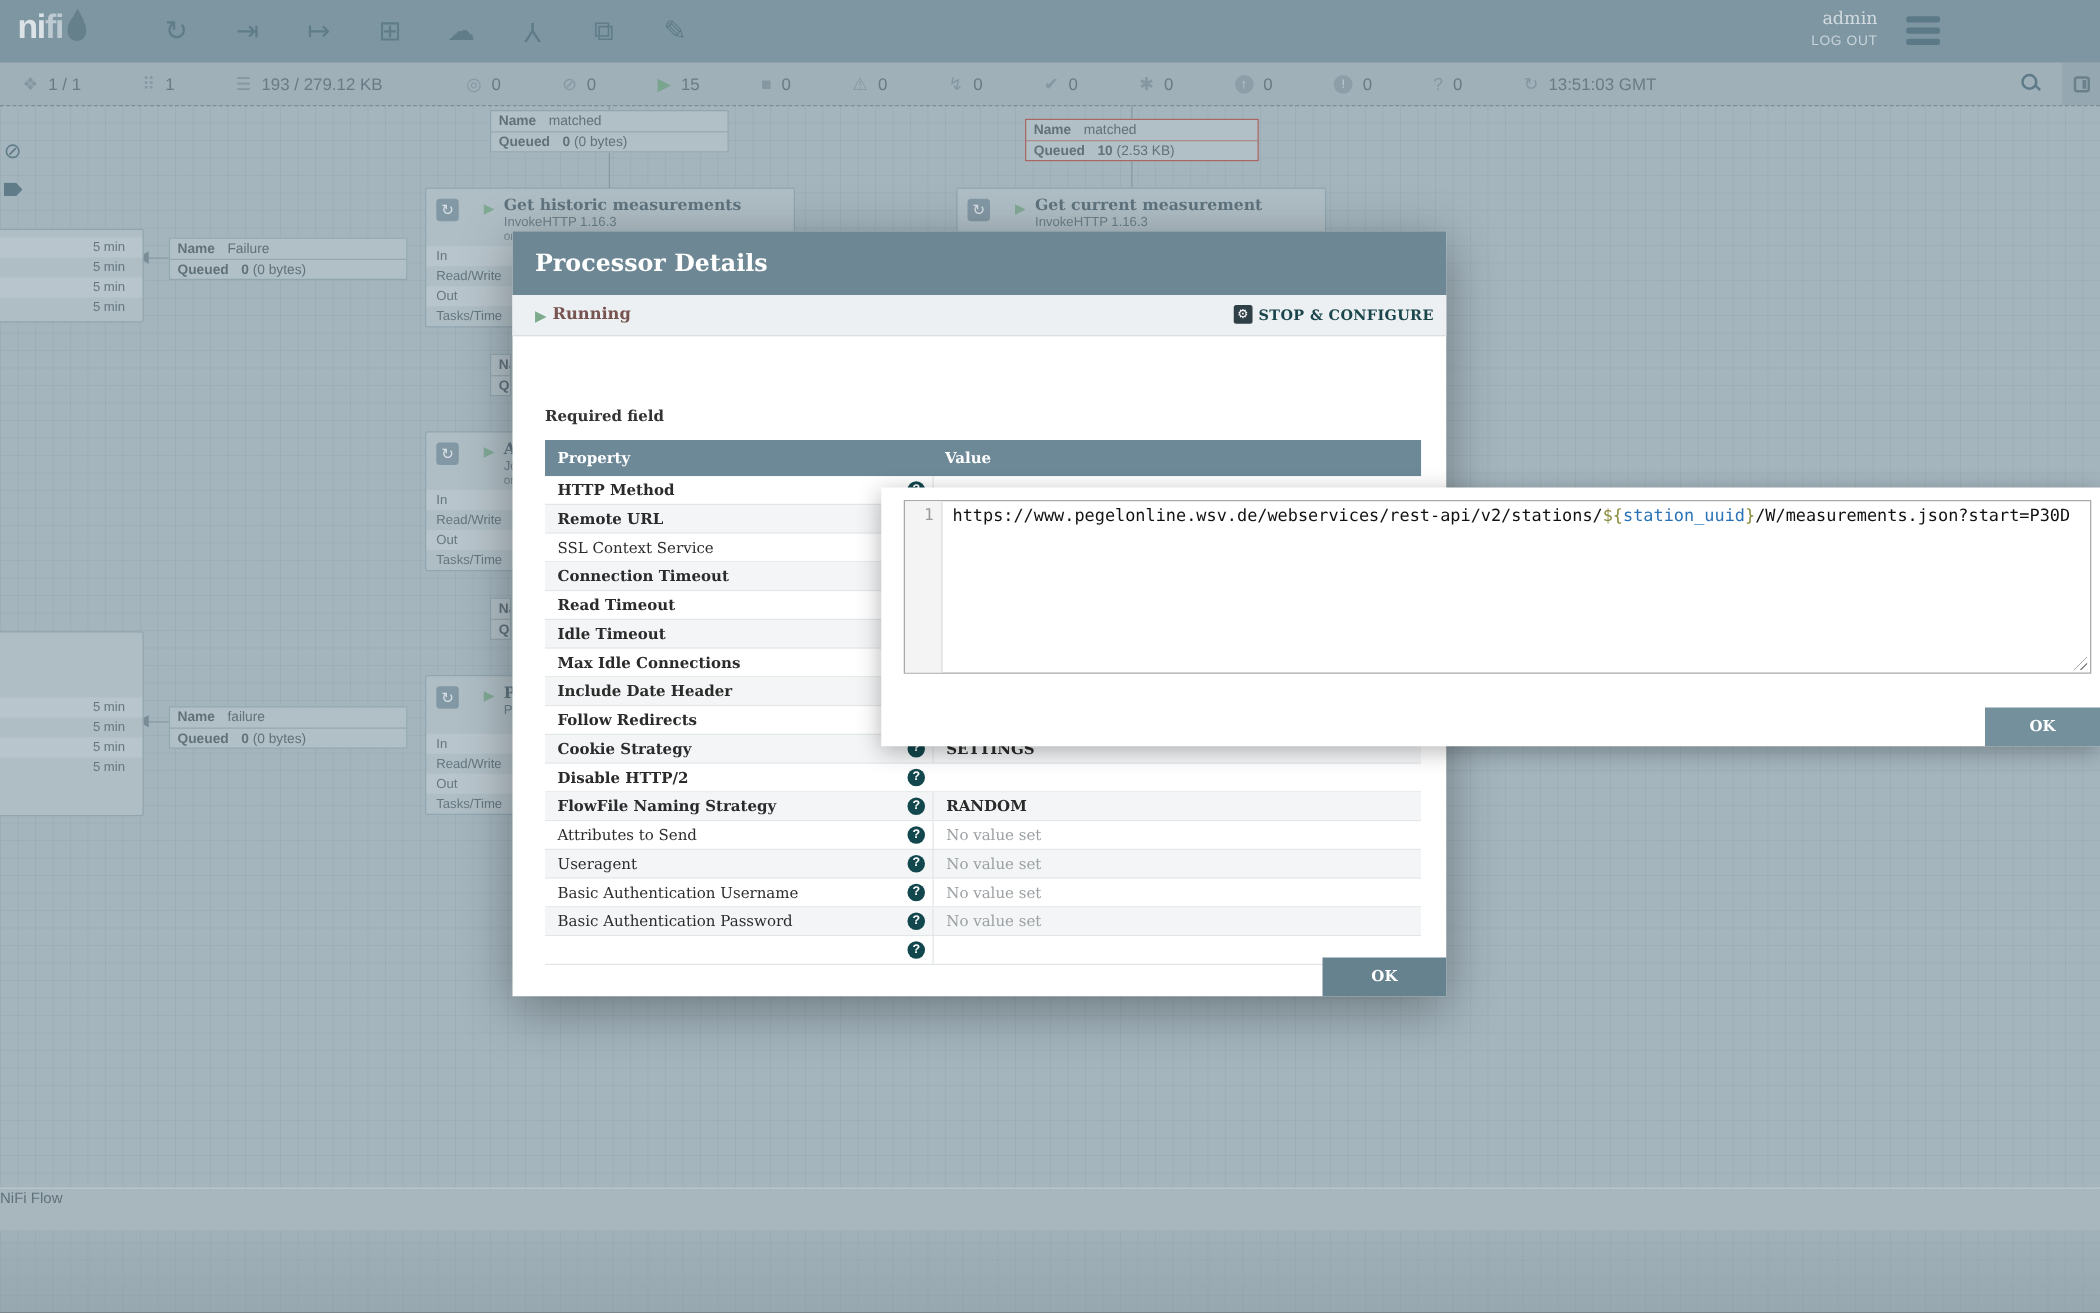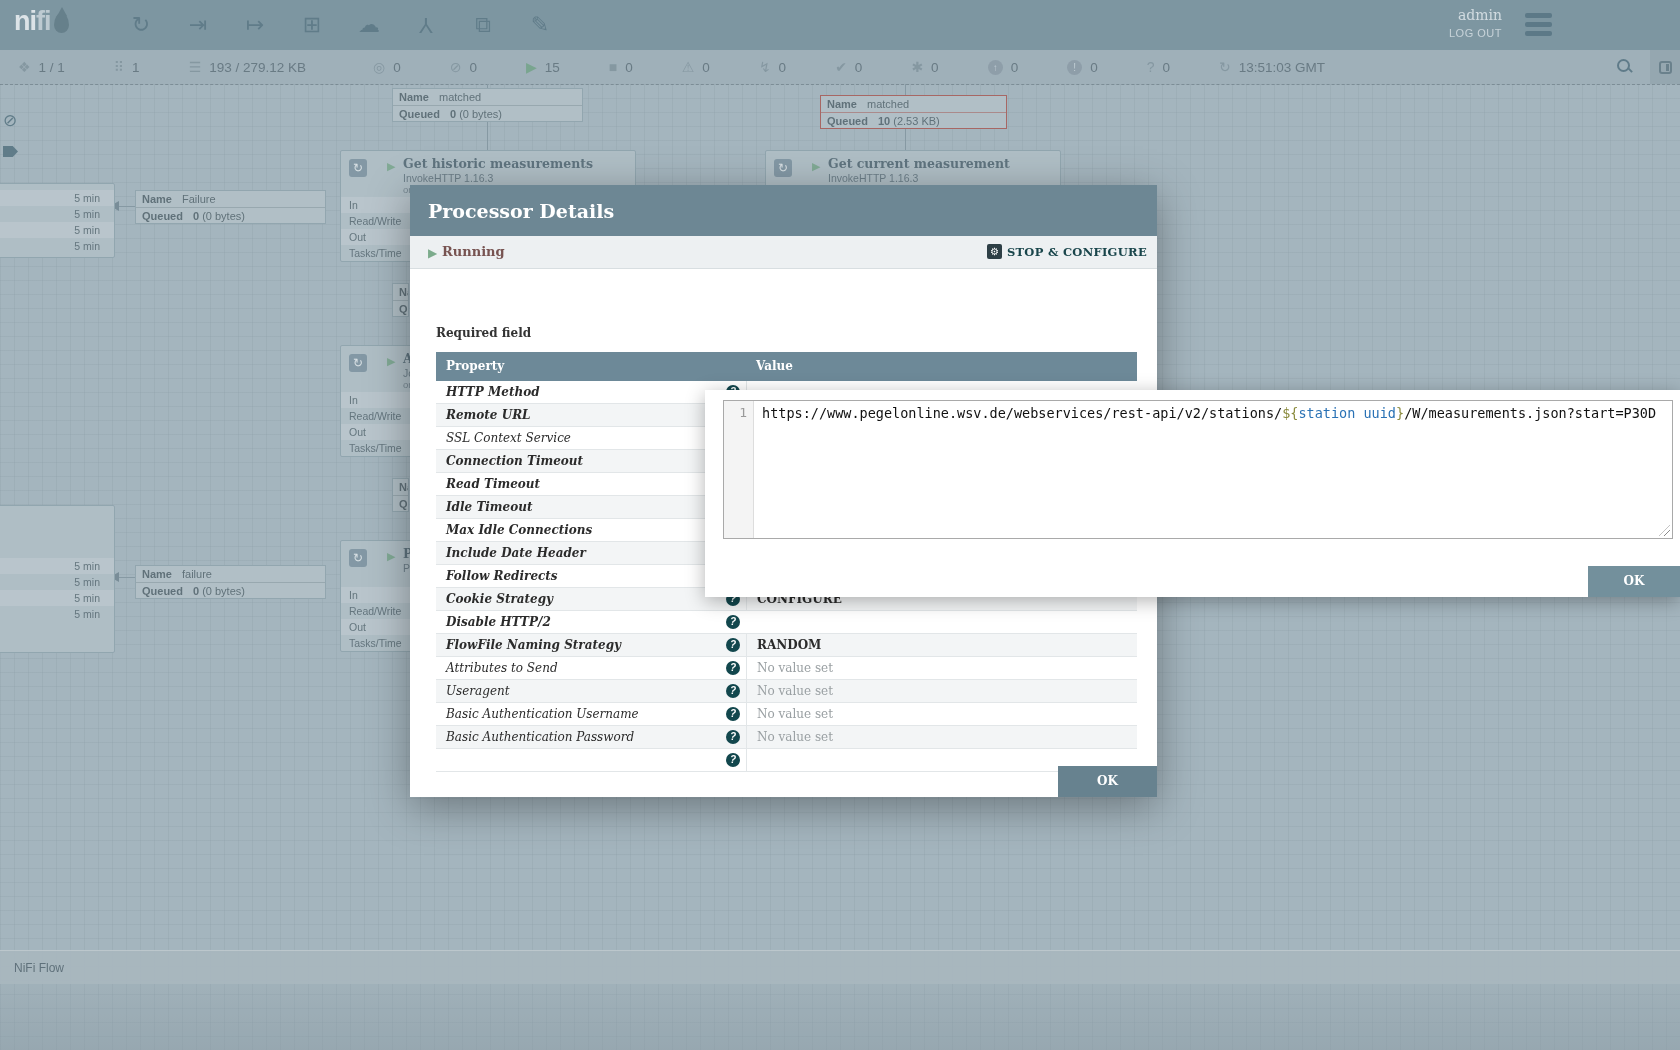--- a/index.html
+++ b/index.html
@@ -60,21 +60,21 @@
   .proc .psub2 { position:absolute; left:62px; top:33px; font-size:9.5px; color:#6b7e88; white-space:nowrap; }
   .proc .prows { position:absolute; left:0; top:46px; right:0; }
   .proc .prows .sr { height:16px; line-height:16px; padding:0 8px; font-size:10.5px; color:#54676f; }
   .proc .prows .sr:nth-child(odd) { background:rgba(255,255,255,.16); }
   .statbox { position:absolute; left:-181px; width:296px; background:#b4c3ca; border:1px solid #8ea4ae; border-radius:2px; z-index:2; }
   .statbox .sr { height:16px; line-height:16px; text-align:right; padding-right:14px; font-size:10.5px; color:#54676f; }
   .statbox .sr:nth-child(odd) { background:rgba(255,255,255,.16); }
   .edge-ico { position:absolute; z-index:2; color:#4f6f7d; }
   .tagicon { width:15px; height:11px; background:#4f6f7d; clip-path:polygon(0 0,65% 0,100% 50%,65% 100%,0 100%); }
 
-  .breadcrumb-bar { position:absolute; left:0; top:950px; width:1680px; height:34px; background:rgba(172,186,193,.9); border-top:1px solid rgba(255,255,255,.3); z-index:2; display:flex; align-items:center; padding-left:14px; }
+  .breadcrumb-bar { position:absolute; left:0; top:950px; width:1680px; height:34px; background:rgba(172,186,193,.9); border-top:1px solid rgba(255,255,255,.3); z-index:2; display:flex; }
   .breadcrumb-bar span { font-size:12px; color:#4e616b; cursor:pointer; }
   .bottom-shade { position:absolute; left:0; top:984px; width:1680px; height:66px; background:linear-gradient(rgba(140,156,166,.2), rgba(128,145,155,.45)); z-index:2; }
   .glass { position:absolute; left:0; top:0; width:1680px; height:1050px; background:rgba(160,173,181,.22); z-index:3; }
 
   
   .dialog { position:absolute; left:410px; top:185px; width:747px; height:612px; background:#fff; box-shadow:0 10px 40px rgba(0,0,0,.35); z-index:10; }
   .dhead { height:51px; background:#6d8794; display:flex; align-items:center; padding-left:18px; }
   .dhead .dtitle { font-family:"DejaVu Serif", serif; font-weight:bold; font-size:19px; color:#fff; }
   .dstatus { position:absolute; left:0; top:51px; width:100%; height:33px; background:#edf0f2; border-bottom:1px solid #d8dee1; }
   .runtri { position:absolute; left:18px; top:10px; color:#7cab8c; font-size:12px; }
@@ -85,21 +85,21 @@
   .dtabs { position:absolute; left:34px; top:96px; right:20px; height:32px; border-bottom:1px solid #ccd4d8; }
   .dtab { display:inline-block; height:31px; line-height:31px; padding:0 17px; margin-right:2px; background:#e7edef; border:1px solid #ccd4d8; border-bottom:none; font-family:"DejaVu Serif", serif; font-weight:bold; font-size:11.5px; color:#1b4f55; cursor:pointer; vertical-align:bottom; }
   .dtab.active { background:#fff; border:1px solid #14555b; height:32px; position:relative; z-index:1; }
   .dreq { position:absolute; left:26px; top:141px; font-family:"DejaVu Serif", serif; font-weight:bold; font-size:12px; color:#333; }
   .dtable { position:absolute; left:26px; top:167px; width:701px; height:445px; overflow:hidden; }
   .thead { height:29px; background:#6d8998; display:flex; color:#fff; font-family:"DejaVu Serif", serif; font-weight:bold; font-size:12px; }
   .thead .th1 { width:310px; padding-left:10px; line-height:29px; }
   .thead .th2 { flex:1; padding-left:10px; line-height:29px; }
   .prow { height:23px; display:flex; border-bottom:1px solid #e2e6e8; background:#fff; }
   .prow:nth-child(odd) { background:#f3f5f6; }
-  .pname { width:310px; position:relative; padding-left:10px; line-height:22px; font-family:"DejaVu Serif", serif; font-size:12px; color:#2b2b2b; white-space:nowrap; overflow:hidden;font-style:italic; }
+  .pname { width:310px; position:relative; padding-left:10px; line-height:22px; font-family:"DejaVu Serif", serif; font-size:12px; color:#2b2b2b; white-space:nowrap; overflow:hidden; }
   .prow.req .pname { font-weight:bold; }
   .help { position:absolute; right:6px; top:4px; width:14px; height:14px; border-radius:50%; background:#12474d; color:#fff; font-family:"Liberation Sans", sans-serif; font-size:10px; font-weight:bold; line-height:14px; text-align:center; cursor:pointer; }
   .pval { flex:1; border-left:1px solid #e2e6e8; padding-left:10px; line-height:22px; font-family:"DejaVu Serif", serif; font-size:12px; color:#333; white-space:nowrap; overflow:hidden; }
   .pval.v-bold { font-weight:bold; color:#2b2b2b; }
   .pval.v-unset { color:#9aa0a3; }
   .dok { position:absolute; right:0; bottom:0; width:99px; height:31px; background:#67828f; color:#fff; font-family:"DejaVu Serif", serif; font-weight:bold; font-size:12px; line-height:31px; text-align:center; cursor:pointer; z-index:2; }
 
   
   .veditor { position:absolute; left:705px; top:390px; width:975px; height:207px; background:#fff; box-shadow:0 4px 18px rgba(0,0,0,.3); z-index:20; }
   .vtext { position:absolute; left:18px; top:10px; width:950px; height:139px; border:1px solid #a9a9a9; background:#fff; }
@@ -397,21 +397,21 @@
       <div class="prow req">
           <div class="pname"><span>Include Date Header</span><span class="help">?</span></div>
           <div class="pval"></div>
         </div>
       <div class="prow req">
           <div class="pname"><span>Follow Redirects</span><span class="help">?</span></div>
           <div class="pval v-bold">True</div>
         </div>
       <div class="prow req">
           <div class="pname"><span>Cookie Strategy</span><span class="help">?</span></div>
-          <div class="pval v-bold">CONFIGURE</div>
+          <div class="pval v-bold">SETTINGS</div>
         </div>
       <div class="prow req">
           <div class="pname"><span>Disable HTTP/2</span><span class="help">?</span></div>
         </div>
       <div class="prow req">
           <div class="pname"><span>FlowFile Naming Strategy</span><span class="help">?</span></div>
           <div class="pval v-bold">RANDOM</div>
         </div>
       <div class="prow">
           <div class="pname"><span>Attributes to Send</span><span class="help">?</span></div>

